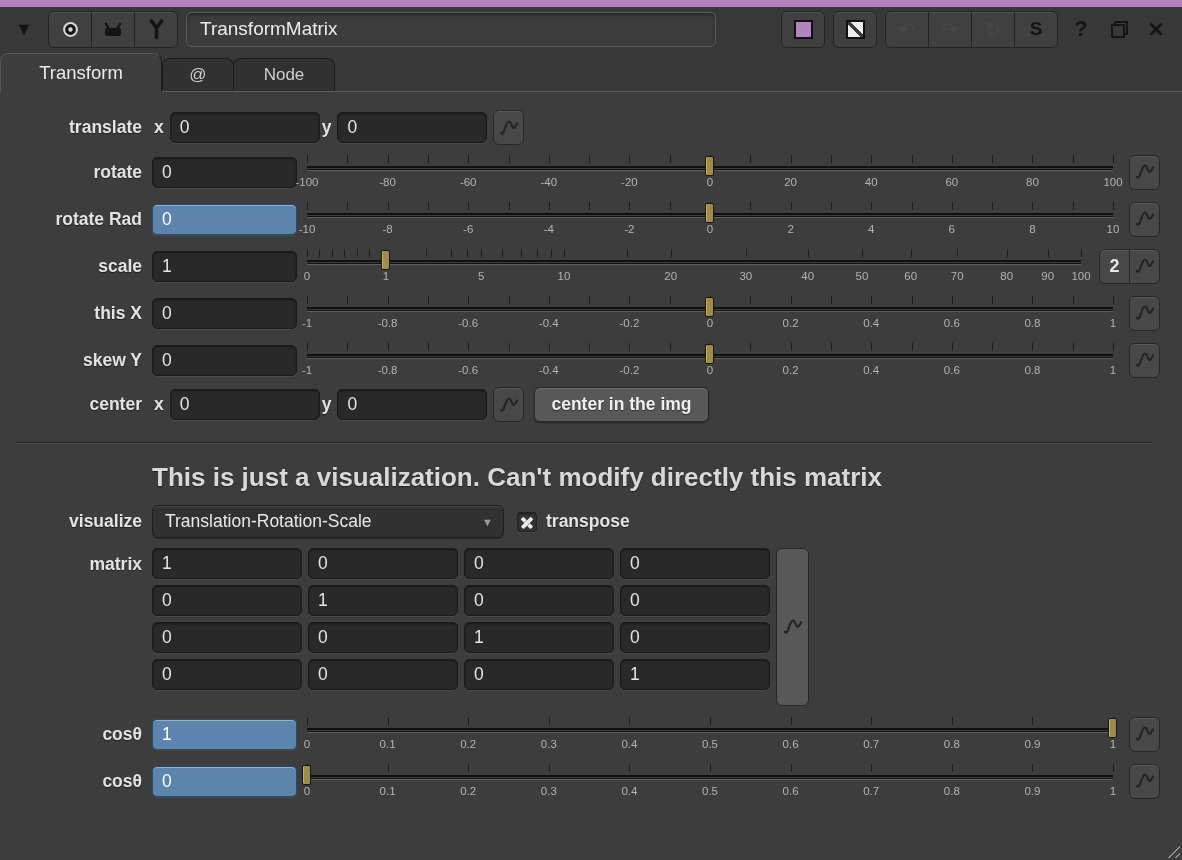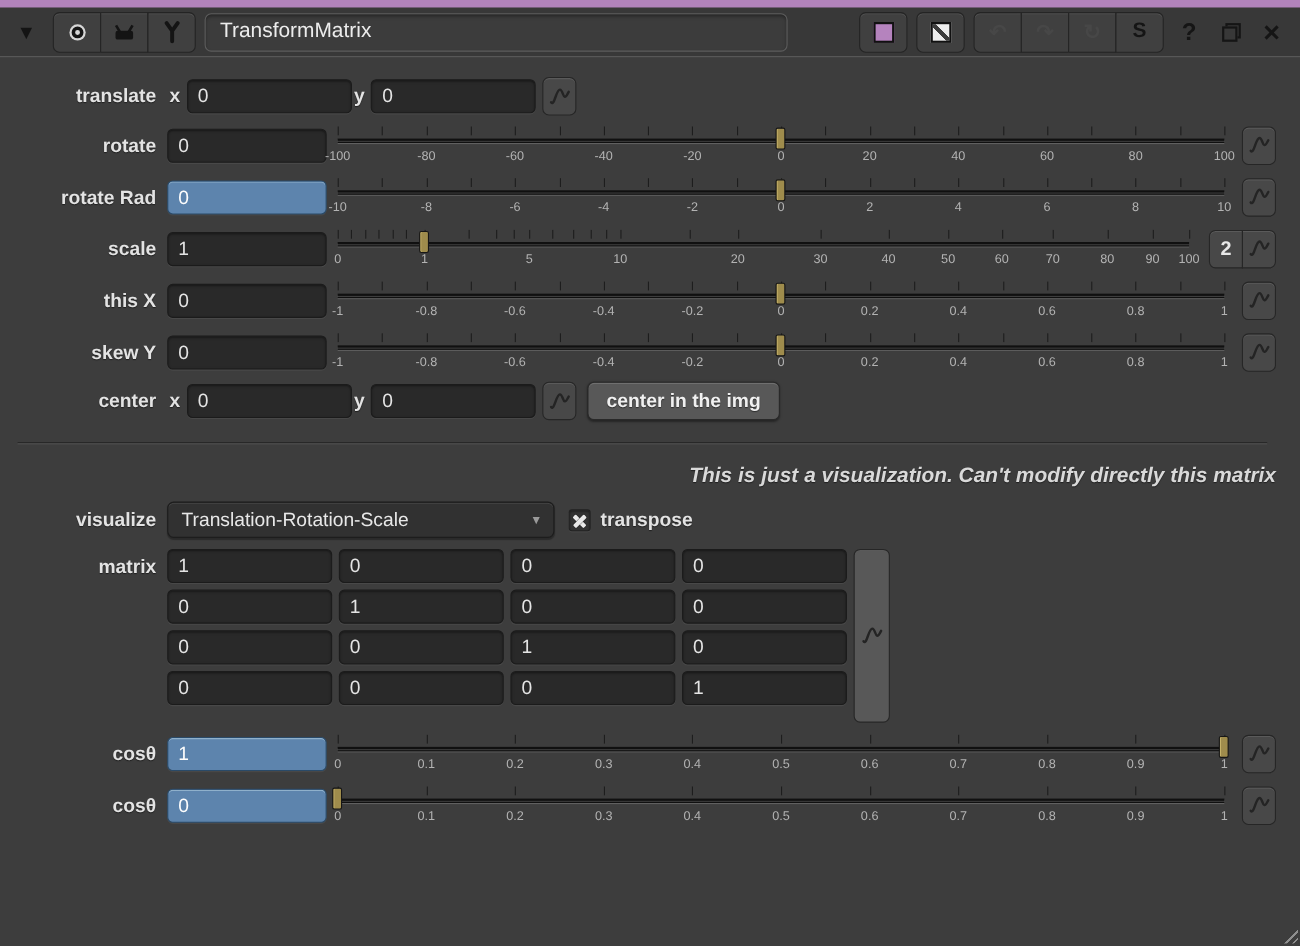--- a/index.html
+++ b/index.html
@@ -94,22 +94,22 @@
   .checkbox { width:20px; height:20px; flex:none; background:#343434; border:1px solid #222; border-radius:3px;
               box-shadow: inset 0 1px 2px rgba(0,0,0,.5), 0 1px 0 rgba(255,255,255,.05); position:relative; cursor:pointer; }
   .checkbox.checked::before, .checkbox.checked::after { content:''; position:absolute; left:2px; right:2px; top:8px;
               height:3.5px; background:#e9e9e9; border-radius:1px; box-shadow:0 0 1px #000; }
   .checkbox.checked::before { transform:rotate(45deg); }
   .checkbox.checked::after  { transform:rotate(-45deg); }
   .cb-label { font-size:17.5px; font-weight:bold; color:#e3e3e3; margin-left:9px; text-shadow:0 1px 1px rgba(0,0,0,.5); }
 
   .separator { height:2px; margin:20px 8px 18px 2px; border-top:1px solid #232323; border-bottom:1px solid #525252; }
 
-  .note { margin:0 0 12px 138px; font-size:19px; font-style:italic; font-weight:bold; color:#d9d9d9;
-          text-shadow:0 1px 1px rgba(0,0,0,.5);text-align:right; }
+  .note { margin:0 0 12px 138px; font-size:26px; font-weight:bold; color:#d9d9d9;
+          text-shadow:0 1px 1px rgba(0,0,0,.5); }
 
   .dropdown { width:352px; height:33px; background:#313131; border:1px solid #1d1d1d; border-radius:6px;
               display:flex; align-items:center; padding:0 10px 0 12px; cursor:pointer;
               box-shadow: inset 0 1px 0 #454545, 0 1px 1px rgba(0,0,0,.3); }
   .dropdown .dd-text { font-size:17.5px; color:#e8e8e8; }
   .dropdown .dd-arrow { margin-left:auto; color:#9a9a9a; font-size:11px; }
 
   .matrix-row { align-items:flex-start; margin-top:10px; }
   .matrix-row .rowlabel { margin-top:6px; }
   .matrix-grid { display:grid; grid-template-columns:repeat(4,150px); gap:6px; }
@@ -174,20 +174,25 @@
       <span>?</span>
     </button>
     <button class="tb-text" style="width:30px;">
       <span class="float-icon"></span>
     </button>
     <button class="tb-text" style="font-size:26px; width:28px;">
       <span>×</span>
     </button>
   </div>
 
+  <div class="tabbar">
+    <div class="tab active">Transform</div>
+    <div class="tab t2">@</div>
+    <div class="tab t3">Node</div>
+  </div>
 
   <div class="panel">
 
     <div class="row">
       <div class="rowlabel">translate</div>
       <span class="prefix">x</span>
       <input class="field w150" value="0" style="">
       <span class="prefix">y</span>
       <input class="field w150" value="0" style="">
       <button class="curve-btn">

